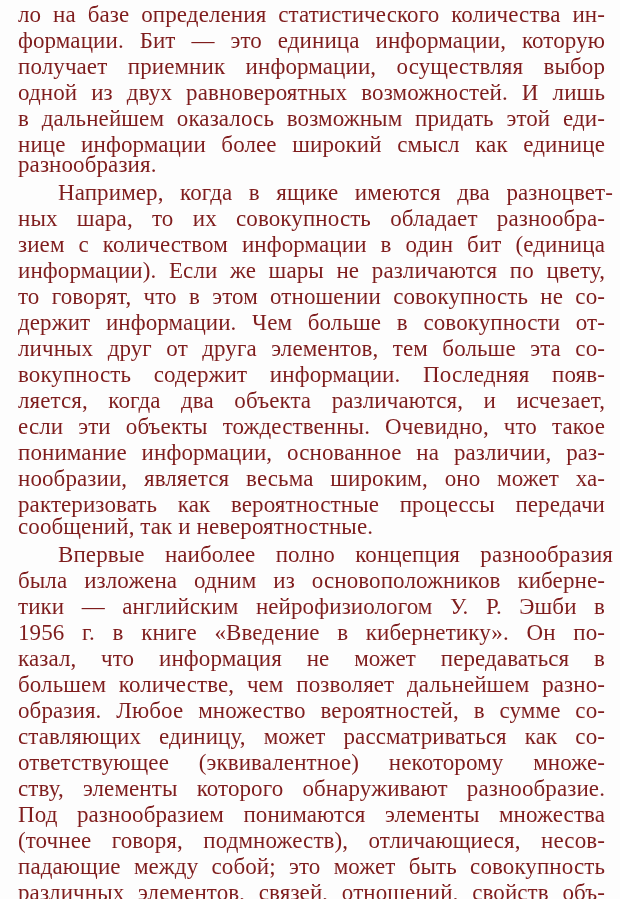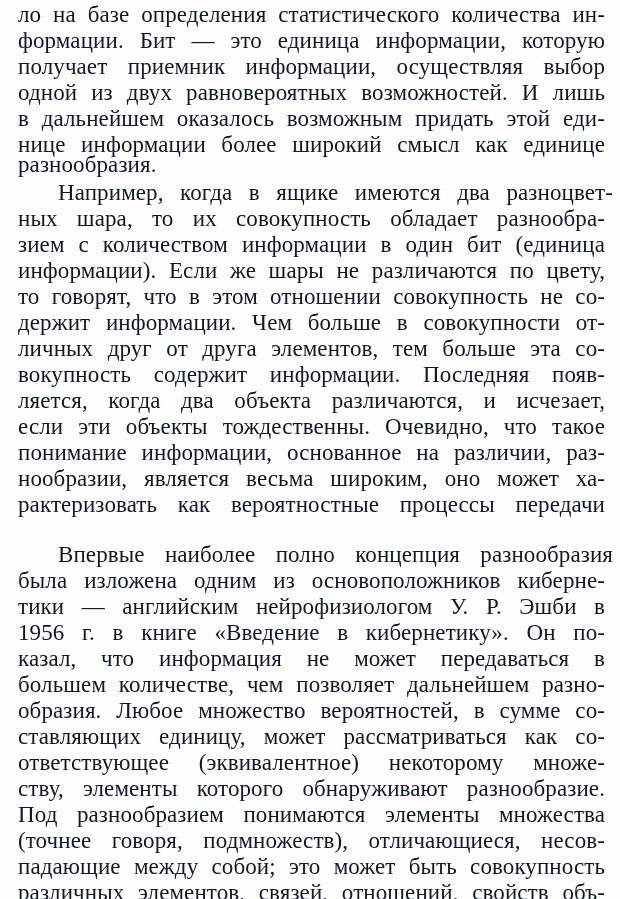--- a/index.html
+++ b/index.html
@@ -1,21 +1,21 @@
 <!DOCTYPE html>
 <html><head>
   <meta charset="utf-8">
   <style>
     html, body { margin: 0; padding: 0; background: #ffffff; }
     body { width: 620px; height: 899px; position: relative; overflow: hidden; }
     .page {
       position: absolute; left: 0; top: 0; width: 620px; height: 899px;
       background: #fdfdfd;
       font-family: "Liberation Serif", "DejaVu Serif", serif;
-      color: #0f172a;
+      color: #7f1d1d;
     }
     .line {
       position: absolute;
       left: 18px;
       width: 587px;
       font-size: 23px;
       line-height: 25px;
       height: 25px;
       white-space: nowrap;
       text-align: justify;
@@ -43,20 +43,21 @@
   <div class="line" style="top:258px">информации). Если же шары не различаются по цвету,</div>
   <div class="line" style="top:284px">то говорят, что в этом отношении совокупность не со-</div>
   <div class="line" style="top:310px">держит информации. Чем больше в совокупности от-</div>
   <div class="line" style="top:336px">личных друг от друга элементов, тем больше эта со-</div>
   <div class="line" style="top:362px">вокупность содержит информации. Последняя появ-</div>
   <div class="line" style="top:388px">ляется, когда два объекта различаются,  и исчезает,</div>
   <div class="line" style="top:414px">если эти объекты тождественны. Очевидно, что такое</div>
   <div class="line" style="top:440px">понимание информации, основанное на различии, раз-</div>
   <div class="line" style="top:466px">нообразии, является весьма широким, оно может ха-</div>
   <div class="line" style="top:492px">рактеризовать как вероятностные процессы передачи</div>
+  <div class="line last" style="top:514px">сообщений, так и невероятностные.</div>
 
   <div class="line indent" style="top:542px">Впервые наиболее полно концепция разнообразия</div>
   <div class="line" style="top:568px">была изложена одним из основоположников киберне-</div>
   <div class="line" style="top:594px">тики — английским нейрофизиологом У. Р. Эшби в</div>
   <div class="line" style="top:620px">1956 г. в книге «Введение в кибернетику». Он по-</div>
   <div class="line" style="top:646px">казал, что информация не может передаваться в</div>
   <div class="line" style="top:672px">большем количестве, чем позволяет дальнейшем разно-</div>
   <div class="line" style="top:698px">образия. Любое множество вероятностей, в сумме со-</div>
   <div class="line" style="top:724px">ставляющих единицу, может рассматриваться  как со-</div>
   <div class="line" style="top:750px">ответствующее  (эквивалентное)  некоторому  множе-</div>

